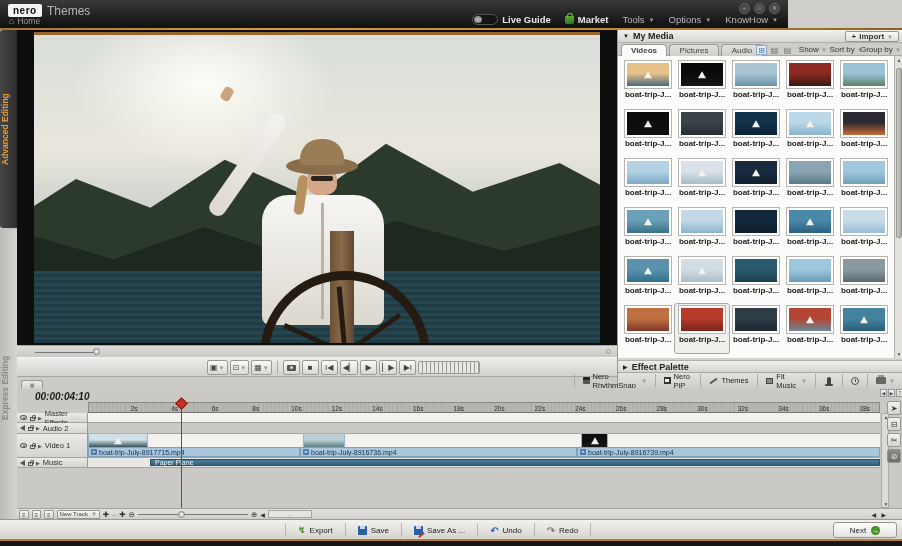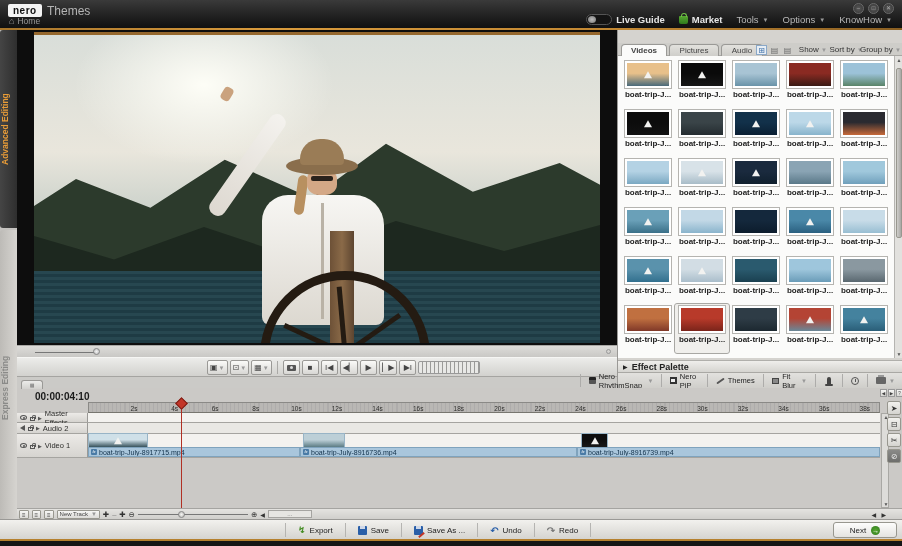--- a/index.html
+++ b/index.html
@@ -1,20 +1,20 @@
 <!DOCTYPE html>
 <html><head>
 <meta charset="utf-8">
 <style>
   * { margin:0; padding:0; box-sizing:border-box; }
   html,body { width:902px; height:546px; overflow:hidden; }
   body { font-family:"Liberation Sans","DejaVu Sans",sans-serif; background:#cfcecb; position:relative; }
 
   
-  .titlebar { position:absolute; left:0; top:0; width:902px; height:28px;
+  .titlebar { position:absolute; left:0; top:0; width:788px; height:28px;
     background:linear-gradient(#3a3a3a,#222 55%,#101010); color:#ccc; }
   .logo-box { position:absolute; left:8px; top:4px; background:#f4f4f4; color:#111;
     font-weight:bold; font-size:10px; padding:1px 5px; border-radius:2px; letter-spacing:.5px; }
   .app-name { position:absolute; left:47px; top:4px; color:#b5b5b5; font-size:12px; }
   .home-row { position:absolute; left:9px; top:16px; color:#999; font-size:8.5px; }
   .home-row .glyph { font-size:9px; margin-right:3px; color:#aaa; }
   .proj-title { position:absolute; left:0; right:0; top:3px; text-align:center; color:#d0d0d0; font-size:9px; }
   .winbtns { position:absolute; right:8px; top:3px; display:flex; gap:4px; }
   .winbtn { width:11px; height:11px; border-radius:50%; background:radial-gradient(#5a5a5a,#333);
     border:1px solid #6a6a6a; color:#aaa; font-size:6px; line-height:9px; text-align:center; }
@@ -126,21 +126,21 @@
   .ic-mic::after { content:""; position:absolute; left:-2px; bottom:-2px; width:8px; height:2px; background:#444; border-radius:1px; }
   .ic-clock { width:8px; height:8px; border:1px solid #555; border-radius:50%; position:relative; }
   .ic-clock::after { content:""; position:absolute; left:3px; top:1px; width:1px; height:3px; background:#555; }
   .ic-print { width:10px; height:7px; background:#666; border-radius:1px; position:relative; }
   .ic-print::before { content:""; position:absolute; left:2px; top:-2px; width:6px; height:2px; background:#999; }
 
   
   .timeline { position:absolute; left:17px; top:388px; width:885px; height:131px; background:#cbc9c6; }
   .tl-corner-tab { position:absolute; left:4px; top:-8px; width:22px; height:9px; background:linear-gradient(#ececea,#d2d1ce);
     border:1px solid #9a9996; border-bottom:none; border-radius:3px 3px 0 0; font-size:5px; color:#777; text-align:center; line-height:8px; }
-  .timecode { position:absolute; left:18px; top:3px; font-size:10px; font-weight:bold; color:#1a1a1a; }
+  .timecode { position:absolute; left:18px; top:3px; font-size:10px; font-weight:bold; color:#1a1a1a;font-style:italic; }
   .ruler { position:absolute; left:71px; top:14px; width:792px; height:11px;
     background:repeating-linear-gradient(90deg,#b9b7b4 0 3px,#aeacab 3px 4.06px);
     border:1px solid #8a8986; border-bottom:1px solid #77766f; }
   .ruler-label { position:absolute; top:2px; transform:translateX(-50%); font-size:6.5px; color:#2e2e2c; }
   .tracks { position:absolute; left:0; top:25px; width:863px; }
   .trow { position:relative; width:100%; border-bottom:1px solid #a5a4a0; display:flex; }
   .thead { width:71px; height:100%; background:linear-gradient(#eceae7,#d6d4d0); border-right:1px solid #9a9996;
     display:flex; align-items:center; gap:3px; padding-left:3px; font-size:7.5px; font-weight:normal; color:#2c2c2a; }
   .thead .tri { font-size:5px; color:#555; }
   .tbody-v { flex:1; background:#f3f2ef; position:relative; }
@@ -304,20 +304,29 @@
       </div>
     <div class="t-btn">
         <span>▶I</span>
       </div>
     <div class="jog"></div>
   </div>
 </div>
 <div class="sub-strip"></div>
 
 <div class="media-panel">
+  <div class="mp-header">
+    <span style="font-size:6px;margin-right:4px">▼</span>
+    <span>My Media</span>
+    <div class="imp-btn">
+      <span>+</span>
+        <span>Import</span>
+        <span class="caret">▼</span>
+    </div>
+  </div>
   <div class="mp-tabs">
     <div class="mtab active" style="left:3px;width:46px">Videos</div>
     <div class="mtab" style="left:51px;width:50px">Pictures</div>
     <div class="mtab" style="left:103px;width:42px">Audio</div>
     <div class="view-icons">
       <div class="vic active">⊞</div>
       <div class="vic">▤</div>
       <div class="vic">▤</div>
     </div>
     <div class="mp-filter" style="right:76px"><span>Show</span> <span class="caret">▼</span></div>
@@ -490,21 +499,21 @@
     <div class="tool-item">
         <span class="ic-pip"></span>
         <span>Nero PiP</span>
       </div>
     <div class="tool-item">
         <span class="ic-pen"></span>
         <span>Themes</span>
       </div>
     <div class="tool-item">
         <span class="ic-fit"></span>
-        <span>Fit Blur</span>
+        <span>Fit Music</span>
         <span class="caret">▼</span>
       </div>
     <div class="tool-item">
         <span class="ic-mic"></span>
       </div>
     <div class="tool-item">
         <span class="ic-clock"></span>
       </div>
     <div class="tool-item">
         <span class="ic-print"></span>
@@ -540,21 +549,21 @@
   <div class="tracks">
       <div class="trow" style="height: 10px;">
         <div class="thead">
           <span class="ic-eye"></span>
           <span class="ic-lock"></span>
           <span class="tri">▶</span>
           <span>Master Effects</span>
         </div>
         <div class="tbody-v"></div>
       </div>
-      <div class="trow" style="height: 11px;">
+      <div class="trow" style="height: 11px; flex-direction: column;">
         <div class="thead">
           <span class="ic-spk"></span>
           <span class="ic-lock"></span>
           <span class="tri">▶</span>
           <span>Audio 2</span>
         </div>
         <div class="tbody-a"></div>
       </div>
       <div class="trow" style="height: 24px;">
         <div class="thead">
@@ -584,20 +593,31 @@
             <div class="clip-thumb" style="left: 5px; width: 25px; bottom: 10px; background: linear-gradient(rgb(14, 14, 14) 45%, rgb(24, 24, 24));">
               <div class="boat-tri"></div>
             </div>
             <div class="clip-label">
               <span class="clip-badge">fx</span>
               <span>boat-trip-July-8916739.mp4</span>
             </div>
           </div>
         </div>
       </div>
+      <div class="trow" style="height: 10px;">
+        <div class="thead">
+          <span class="ic-spk"></span>
+          <span class="ic-lock"></span>
+          <span class="tri">▶</span>
+          <span>Music</span>
+        </div>
+        <div class="tbody-a">
+          <div class="music-bar" style="left: 62px; width: 730px;">Paper Plane</div>
+        </div>
+      </div>
     </div>
   <div class="playhead-cap"></div>
   <div class="playhead-line"></div>
   <div class="tl-vscroll">
     <div class="scroll-arrow" style="top:0">▲</div>
     <div class="scroll-arrow" style="bottom:0">▼</div>
   </div>
   <div class="tl-tools">
     <div class="nav3">
       <div class="nv">◀</div>

